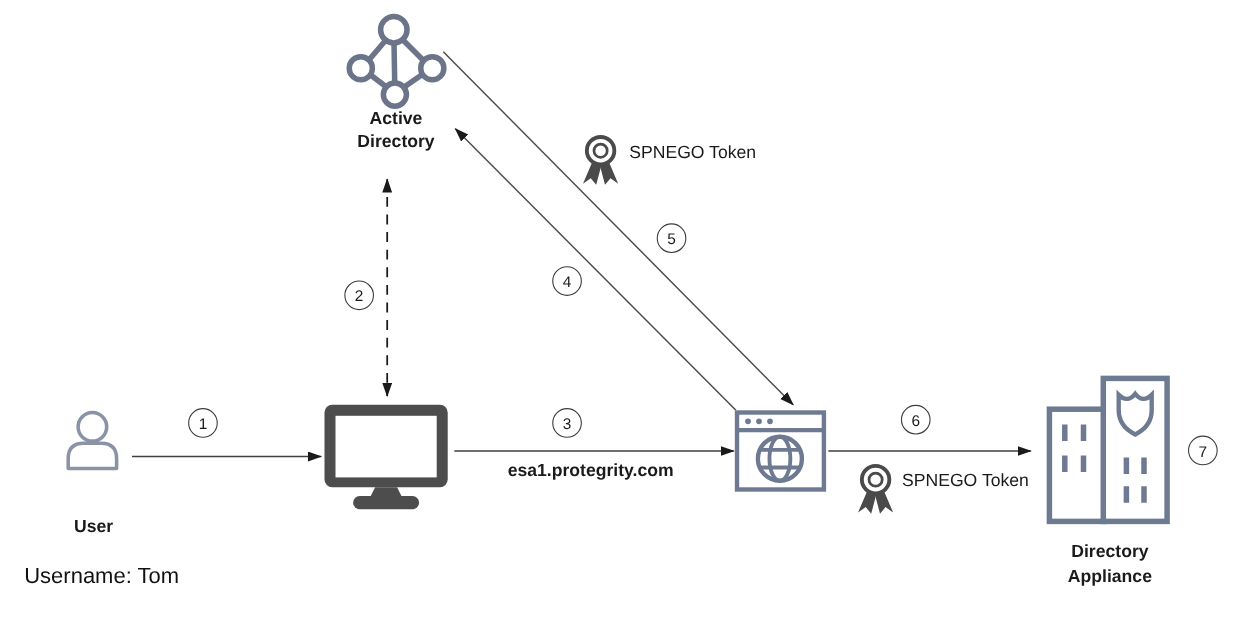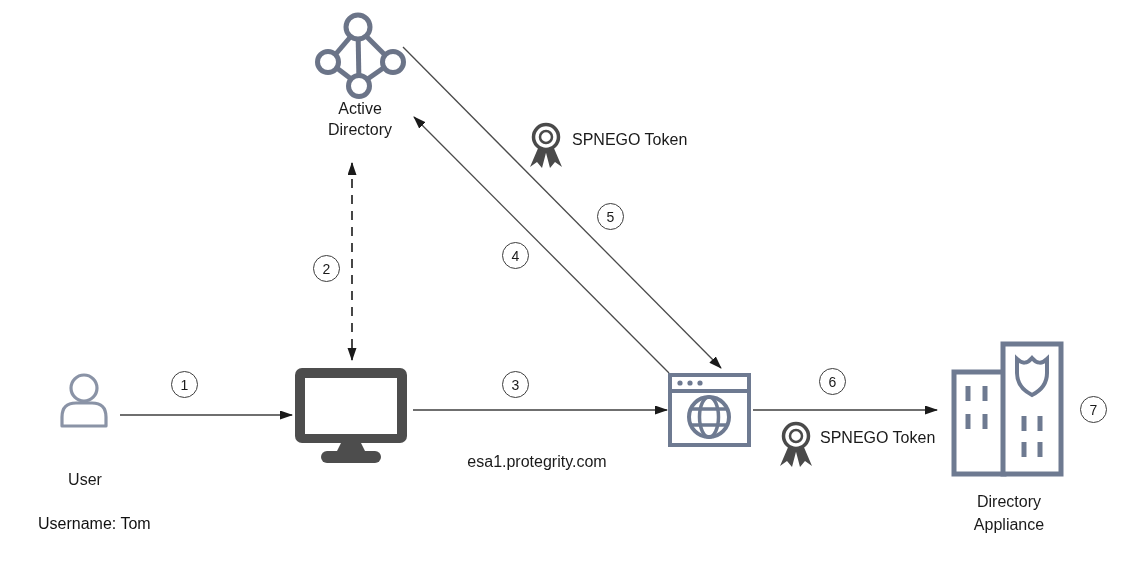--- a/index.html
+++ b/index.html
@@ -21,43 +21,42 @@
     top: 0;
   }
   .lbl {
     position: absolute;
     color: #1a1a1a;
     font-size: 16px;
     line-height: 21px;
     white-space: pre-line;
     text-align: center;
   }
-  .lbl.center { text-align: center; }
+  .lbl.center { text-align: center; font-weight: bold; }
   .step-circle {
     position: absolute;
     width: 27px;
     height: 27px;
     border: 1.2px solid #3d3d3d;
     border-radius: 50%;
     background: #ffffff;
     color: #1a1a1a;
     font-size: 14px;
     display: flex;
     align-items: center;
     justify-content: center;
     box-sizing: border-box;
   }
   .creds {
     position: absolute;
     left: 12px;
     top: 512px;
     color: #111111;
-    font-size: 16px;
+    font-size: 20px;
     line-height: 24px;
-    margin-left: 16px;
   }
   .creds .u { padding-left: 10px; }
 </style>
 </head>
 <body>
 
 <div class="canvas">
 
   <svg class="svg-layer" width="1122" height="572" viewBox="0 0 1122 572">
     <defs>
@@ -161,21 +160,21 @@
   <div class="step-circle" style="left:502px; top:371px;">3</div>
   <div class="step-circle" style="left:502px; top:242px;">4</div>
   <div class="step-circle" style="left:597px; top:203px;">5</div>
   <div class="step-circle" style="left:819px; top:368px;">6</div>
   <div class="step-circle" style="left:1080px; top:396px;">7</div>
 
   <div class="lbl center" style="left:315px; top:98px; width:90px;">Active Directory</div>
 
   <div class="lbl center" style="left:45px; top:441px; width:80px;margin-top:28px;">User</div>
 
-  <div class="lbl center" style="left:437px; top:418px; width:200px;margin-top:33px;">esa1.protegrity.com</div>
+  <div class="lbl center" style="left:437px; top:418px; width:200px;">esa1.protegrity.com</div>
 
   <div class="lbl" style="left:572px; top:129px;">SPNEGO Token</div>
 
   <div class="lbl" style="left:820px; top:427px;">SPNEGO Token</div>
 
   <div class="lbl center" style="left:949px; top:490px; width:120px; line-height:23px;">Directory Appliance</div>
 
   <div class="creds">
     <div class="u">Username: Tom</div>
   </div>

